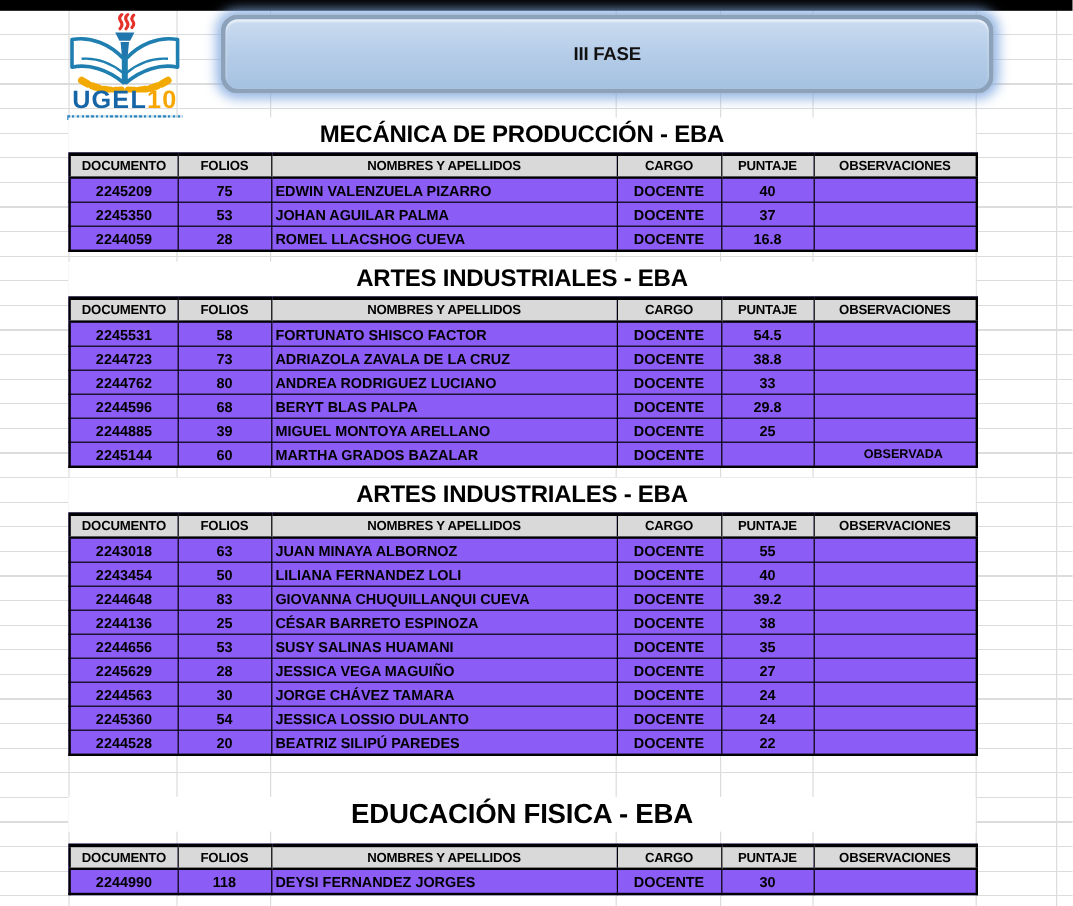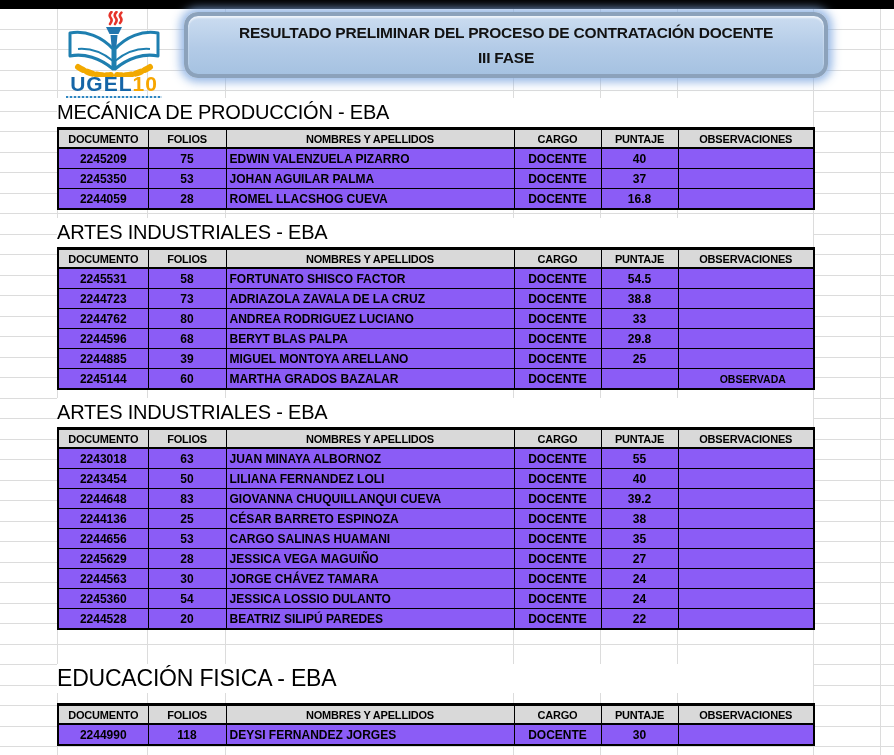--- a/index.html
+++ b/index.html
@@ -7,39 +7,39 @@
         font-family:"Liberation Sans",sans-serif;}
 
   
   #gridlines{position:absolute;left:0;top:9px;width:894px;height:746px;
     background:repeating-linear-gradient(to bottom,transparent 0px,transparent 19.5px,#dcdcdc 19.5px,#dcdcdc 20.5px);}
   .vline{position:absolute;top:9px;height:746px;width:1px;background:#dcdcdc;}
 
   #top-bar{position:absolute;left:0;top:0;width:894px;height:9px;background:#000;}
 
   
-  #logo{position:absolute;left:60px;top:11px;width:108px;height:92px;text-align:center;}
+  #logo{position:absolute;left:50px;top:11px;width:108px;height:92px;text-align:center;}
   #logo svg{display:block;margin:0 auto;}
   #logo-text{font-weight:bold;font-size:21px;line-height:18px;letter-spacing:1px;margin-top:-2px;}
   #logo-text .blue{color:#1565a7;}
   #logo-text .yellow{color:#f7a600;}
   #logo-tagline{margin:3px auto 0;width:96px;height:4px;
     background:repeating-linear-gradient(90deg,#2e86c1 0 2px,rgba(46,134,193,.25) 2px 4px);}
 
   
   #title-box{position:absolute;left:184px;top:12px;width:636px;height:58px;
     border:4px solid #8ca2bb;border-radius:14px;
     background:linear-gradient(to bottom,#cbdcf0 0%,#b3cbe7 55%,#a6c2e1 100%);
     box-shadow:0 0 10px 4px rgba(130,170,225,.85), inset 0 2px 2px rgba(255,255,255,.7);
     display:flex;flex-direction:column;justify-content:center;text-align:center;}
   #title-box .tl{font-weight:bold;font-size:15.5px;color:#121212;line-height:25px;letter-spacing:-0.2px;}
 
   
   .section-title{position:absolute;left:57px;width:756px;height:29px;background:#fff;
-    text-align:left;font-weight:normal;color:#000;font-size:20px;line-height:29px;letter-spacing:-0.2px;}
+    text-align:center;font-weight:bold;color:#000;font-size:20px;line-height:29px;letter-spacing:-0.2px;}
   .section-title.big{font-size:23px;}
 
   
   .data-table{position:absolute;left:57px;width:756px;border-collapse:collapse;table-layout:fixed;
     background:#8b5cf6;border:2.5px solid #000;}
   .data-table th{background:#d9d9d9;border:1.5px solid #000;border-top:3px solid #000;border-bottom:2px solid #000;
     height:17px;font-size:11px;font-weight:bold;letter-spacing:-0.2px;padding:0 1px;}
   .data-table td{border:1.5px solid #000;height:19px;font-size:12px;font-weight:bold;
     text-align:center;padding:0 2px;overflow:hidden;white-space:nowrap;}
   .data-table td.c2{text-align:left;padding-left:3px;}
@@ -86,21 +86,20 @@
       <g stroke="#f2a900" stroke-width="6" fill="none" stroke-linecap="round" stroke-dasharray="6 4">
         <path d="M16,56 Q32,66 49,64"></path>
         <path d="M88,56 Q72,66 55,64"></path>
       </g>
     </svg>
     <div id="logo-text"><span class="blue">UGEL</span><span class="yellow">10</span></div>
     <div id="logo-tagline"></div>
   </div>
 
   <div id="title-box">
-    <div class="tl">RESULTADO PRELIMINAR DEL PROCESO DE CONTRATACIÓN DOCENTE</div>
     <div class="tl">III FASE</div>
   </div>
 
   <div id="sections">
     <div class="section-wrap">
       <div class="section-title" style="top: 98px;">MECÁNICA DE PRODUCCIÓN -  EBA</div>
       <table class="data-table" style="top: 127px;">
         <colgroup>
           <col style="width:90px">
             <col style="width:78px">
@@ -272,21 +271,21 @@
               <td class="c0">2244136</td>
               <td class="c1">25</td>
               <td class="c2">CÉSAR BARRETO ESPINOZA</td>
               <td class="c3">DOCENTE</td>
               <td class="c4">38</td>
               <td class="c5"></td>
             </tr>
             <tr>
               <td class="c0">2244656</td>
               <td class="c1">53</td>
-              <td class="c2">CARGO SALINAS HUAMANI</td>
+              <td class="c2">SUSY SALINAS HUAMANI</td>
               <td class="c3">DOCENTE</td>
               <td class="c4">35</td>
               <td class="c5"></td>
             </tr>
             <tr>
               <td class="c0">2245629</td>
               <td class="c1">28</td>
               <td class="c2">JESSICA VEGA MAGUIÑO</td>
               <td class="c3">DOCENTE</td>
               <td class="c4">27</td>

